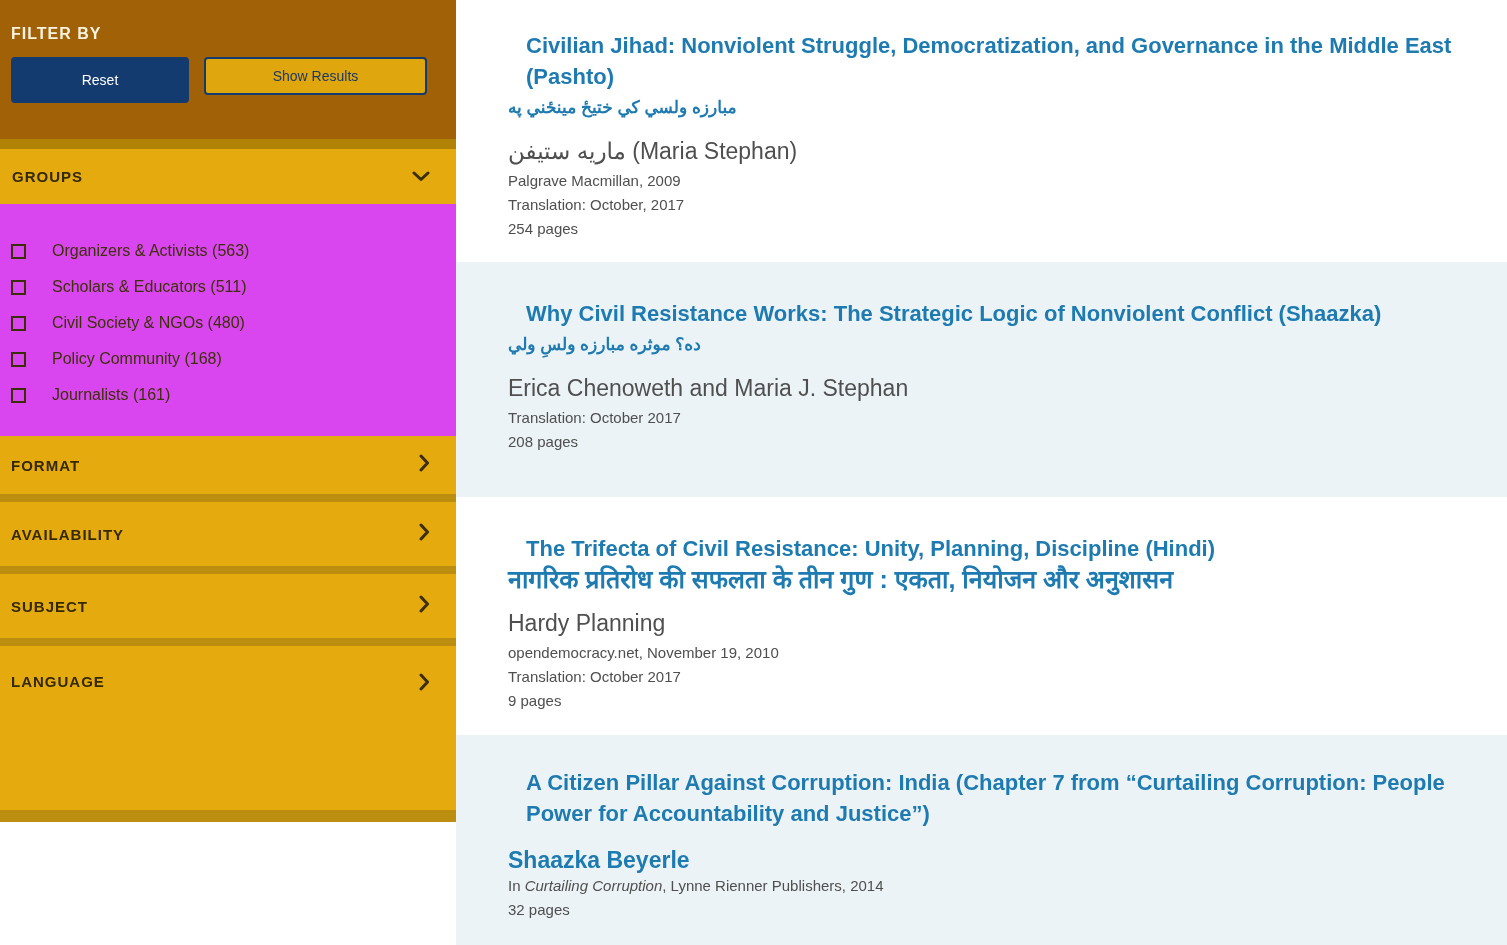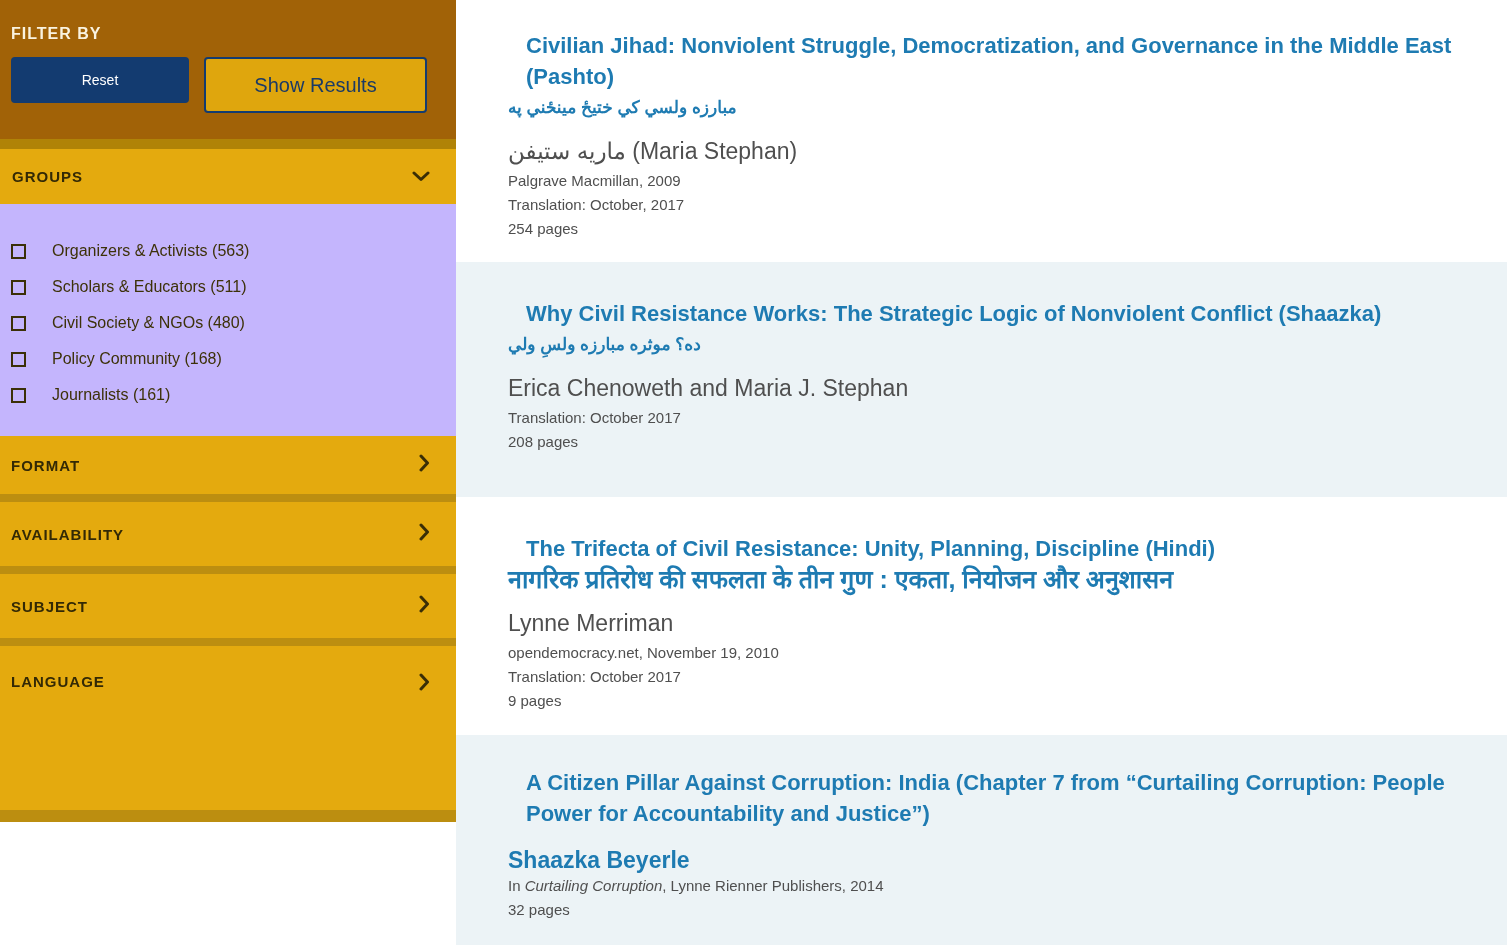--- a/index.html
+++ b/index.html
@@ -30,33 +30,33 @@
 
   .sec-filterby { height:139px; background:#a16207; padding:25px 11px 0 11px; }
   .filterby-heading { font-size:16px; font-weight:bold; letter-spacing:1px; color:#FAF3E0; }
   .filter-buttons { margin-top:14px; display:flex; gap:15px; }
   .btn-reset {
     width:178px; height:46px; background:#133B70; color:#ffffff;
     border:none; border-radius:4px; font-size:14px; cursor:pointer;
     font-family:"Liberation Sans", sans-serif;
   }
   .btn-show {
-    width:223px; height:56px; background:#DFA60D; color:#1b3a66;
-    border:2px solid #133B70; border-radius:4px; font-size:20px; cursor:pointer;
+    width:223px; height:38px; background:#DFA60D; color:#1b3a66;
+    border:2px solid #133B70; border-radius:4px; font-size:14px; cursor:pointer;
     font-family:"Liberation Sans", sans-serif;
   }
 
   .strip { background:#B08307; height:10px; }
   .divider { background:#BC8E10; height:8px; }
 
   .sec-groups-header {
     height:55px; background:#E4AA0E; display:flex; align-items:center;
     justify-content:space-between; padding:0 26px 0 12px; cursor:pointer;
   }
-  .sec-groups-body { height:232px; background:#c4b5fd; padding:38px 11px 0 11px; }
+  .sec-groups-body { height:232px; background:#d946ef; padding:38px 11px 0 11px; }
   .group-row { display:flex; align-items:center; height:18px; margin-bottom:18px; cursor:pointer; }
   .checkbox {
     width:15px; height:15px; border:2px solid #3B2F07; background:transparent;
     margin-right:26px; flex:none;
   }
   .group-label { font-size:16px; color:#3D3109; }
 
   .collapsed-sec {
     background:#E4AA0E; display:flex; align-items:center;
     justify-content:space-between; padding:0 26px 0 11px; cursor:pointer;
@@ -203,21 +203,21 @@
     <div class="author">Erica Chenoweth and Maria J. Stephan</div>
     <div class="meta">
       <div>Translation: October 2017</div>
       <div>208 pages</div>
     </div>
   </article>
 
   <article class="result r3">
     <a class="result-title">The Trifecta of Civil Resistance: Unity, Planning, Discipline (Hindi)</a>
     <div class="subtitle-hi">नागरिक प्रतिरोध की सफलता के तीन गुण : एकता, नियोजन और अनुशासन</div>
-    <div class="author">Lynne Merriman</div>
+    <div class="author">Hardy Planning</div>
     <div class="meta">
       <div>opendemocracy.net, November 19, 2010</div>
       <div>Translation: October 2017</div>
       <div>9 pages</div>
     </div>
   </article>
 
   <article class="result r4 alt">
     <a class="result-title">A Citizen Pillar Against Corruption: India (Chapter 7 from “Curtailing Corruption: People Power for Accountability and Justice”)</a>
     <div class="author">

